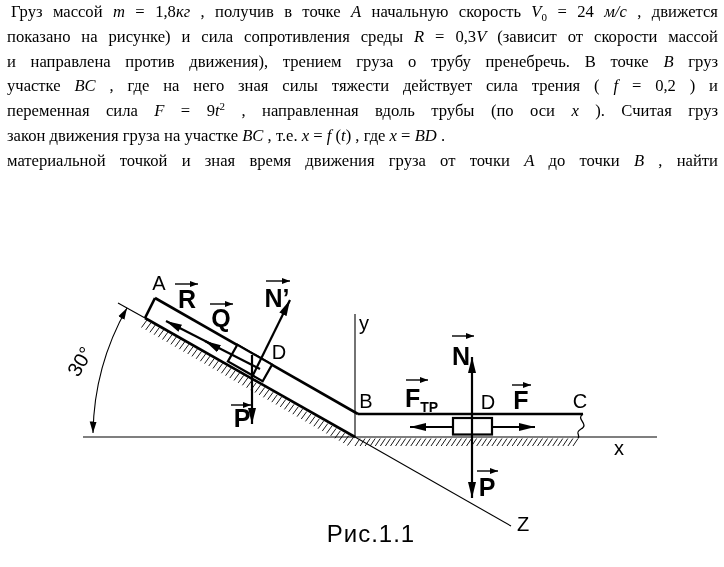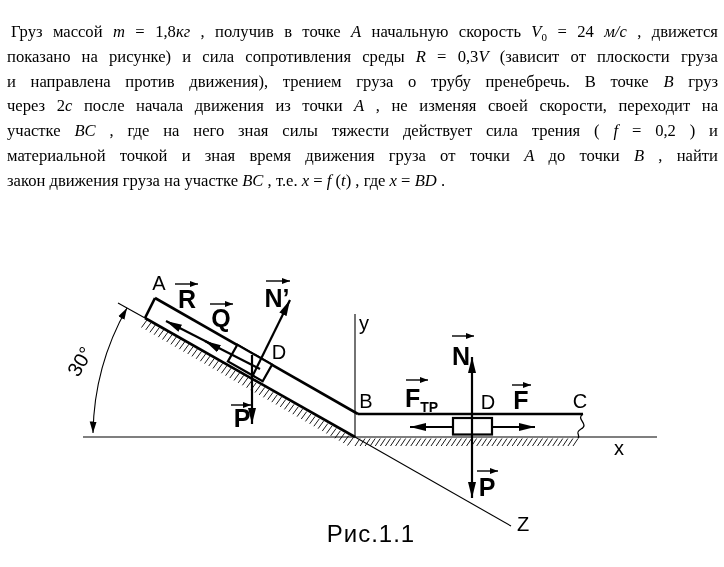--- a/index.html
+++ b/index.html
@@ -1,19 +1,19 @@
 <!DOCTYPE html>
 <html><head>
 <meta charset="utf-8">
 <style>
   html,body { margin:0; padding:0; background:#fff; }
   body { width:724px; height:567px; position:relative; overflow:hidden;
          font-family:"Liberation Serif","DejaVu Serif",serif; color:#000; }
 
-  .problem { position:absolute; left:7px; top:20px; width:711px;
+  .problem { position:absolute; left:7px; top:0; width:711px;
              font-size:16.6px; line-height:24.8px; }
   .tl { text-align:justify; text-align-last:justify; }
   .tl.last { text-align-last:left; }
   .tl:first-child { text-indent:4px; }
   .tl .i  { font-style:italic; }
   .tl .sb { font-size:11px; line-height:0; vertical-align:-4px; }
   .tl .sp { font-size:11px; line-height:0; vertical-align:6px; }
 
   .figure { position:absolute; left:0; top:0; width:724px; height:567px; }
   .flab { font-family:"Liberation Sans","DejaVu Sans",sans-serif;
@@ -22,26 +22,26 @@
   .alab { font-family:"Liberation Sans","DejaVu Sans",sans-serif;
           font-size:20px; fill:#000; }
   .cap  { font-family:"Liberation Sans","DejaVu Sans",sans-serif;
           font-size:24px; fill:#000; letter-spacing:1px; }
 </style>
 </head>
 <body>
 
 <div class="problem">
     <div class="tl"><span>Груз массой </span><span class="i">m</span><span> = 1,8</span><span class="i">кг</span><span> , получив в точке </span><span class="i">A</span><span> начальную скорость </span><span class="i">V</span><span class="sb">0</span><span> = 24 </span><span class="i">м/с</span><span> , движется</span></div>
-    <div class="tl"><span>показано на рисунке) и сила сопротивления среды </span><span class="i">R</span><span> = 0,3</span><span class="i">V</span><span> (зависит от плоскости груза</span></div>
+    <div class="tl"><span>показано на рисунке) и сила сопротивления среды </span><span class="i">R</span><span> = 0,3</span><span class="i">V</span><span> (зависит от скорости массой</span></div>
     <div class="tl"><span>и направлена против движения), трением груза о трубу пренебречь. В точке </span><span class="i">B</span><span> груз</span></div>
-    <div class="tl"><span>через 2</span><span class="i">с</span><span> после начала движения из точки </span><span class="i">A</span><span> , не изменяя своей скорости, переходит на</span></div>
     <div class="tl"><span>участке </span><span class="i">BC</span><span> , где на него зная силы тяжести действует сила трения ( </span><span class="i">f</span><span> = 0,2 ) и</span></div>
+    <div class="tl"><span>переменная сила </span><span class="i">F</span><span> = 9</span><span class="i">t</span><span class="sp">2</span><span> , направленная вдоль трубы (по оси </span><span class="i">x</span><span> ). Считая груз</span></div>
+    <div class="tl last"><span>закон движения груза на участке </span><span class="i">BC</span><span> , т.е. </span><span class="i">x</span><span> = </span><span class="i">f</span><span> (</span><span class="i">t</span><span>)</span><span> , где </span><span class="i">x</span><span> = </span><span class="i">BD</span><span> .</span></div>
     <div class="tl"><span>материальной точкой и зная время движения груза от точки </span><span class="i">A</span><span> до точки </span><span class="i">B</span><span> , найти</span></div>
-    <div class="tl last"><span>закон движения груза на участке </span><span class="i">BC</span><span> , т.е. </span><span class="i">x</span><span> = </span><span class="i">f</span><span> (</span><span class="i">t</span><span>)</span><span> , где </span><span class="i">x</span><span> = </span><span class="i">BD</span><span> .</span></div>
   </div>
 
 <svg class="figure" viewBox="0 0 724 567" xmlns="http://www.w3.org/2000/svg">
   <defs>
     <marker id="ah" markerUnits="userSpaceOnUse" markerWidth="18" markerHeight="10" refX="16" refY="5" orient="auto-start-reverse">
       <path d="M0,1 L16,5 L0,9 Z" fill="#000"></path>
     </marker>
     <marker id="ahm" markerUnits="userSpaceOnUse" markerWidth="13" markerHeight="9" refX="11.5" refY="4" orient="auto-start-reverse">
       <path d="M0,0.5 L11.5,4 L0,7.5 Z" fill="#000"></path>
     </marker>

